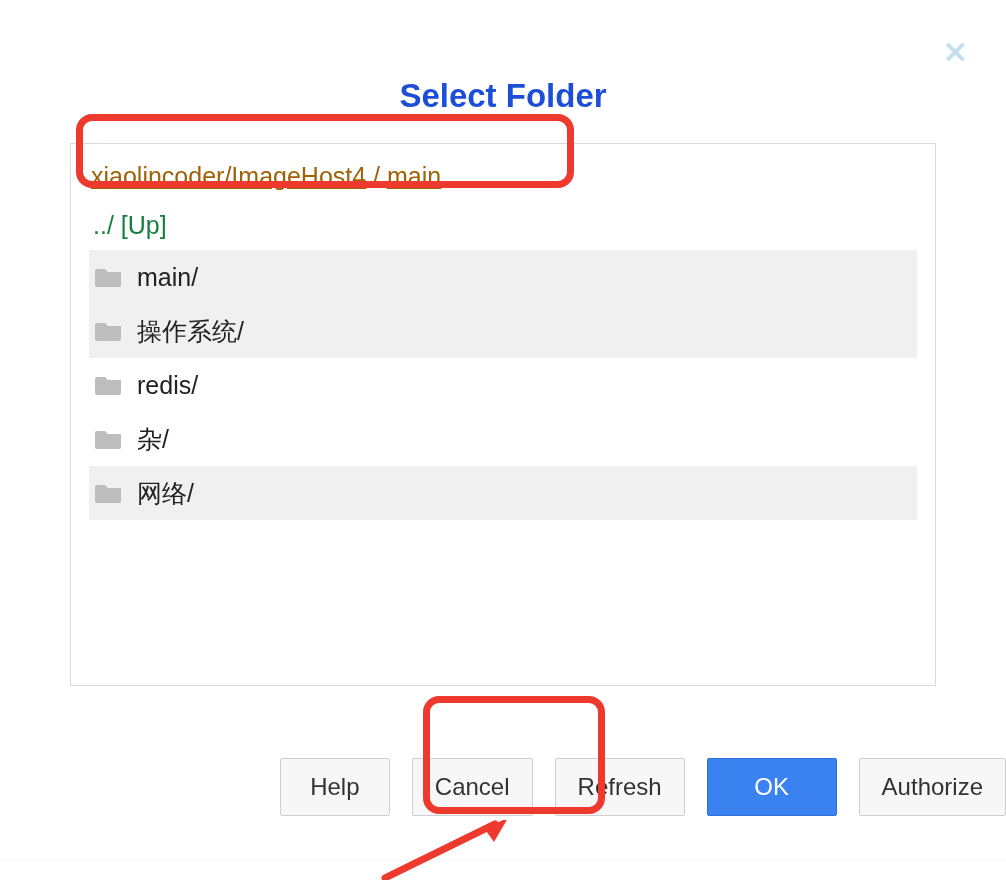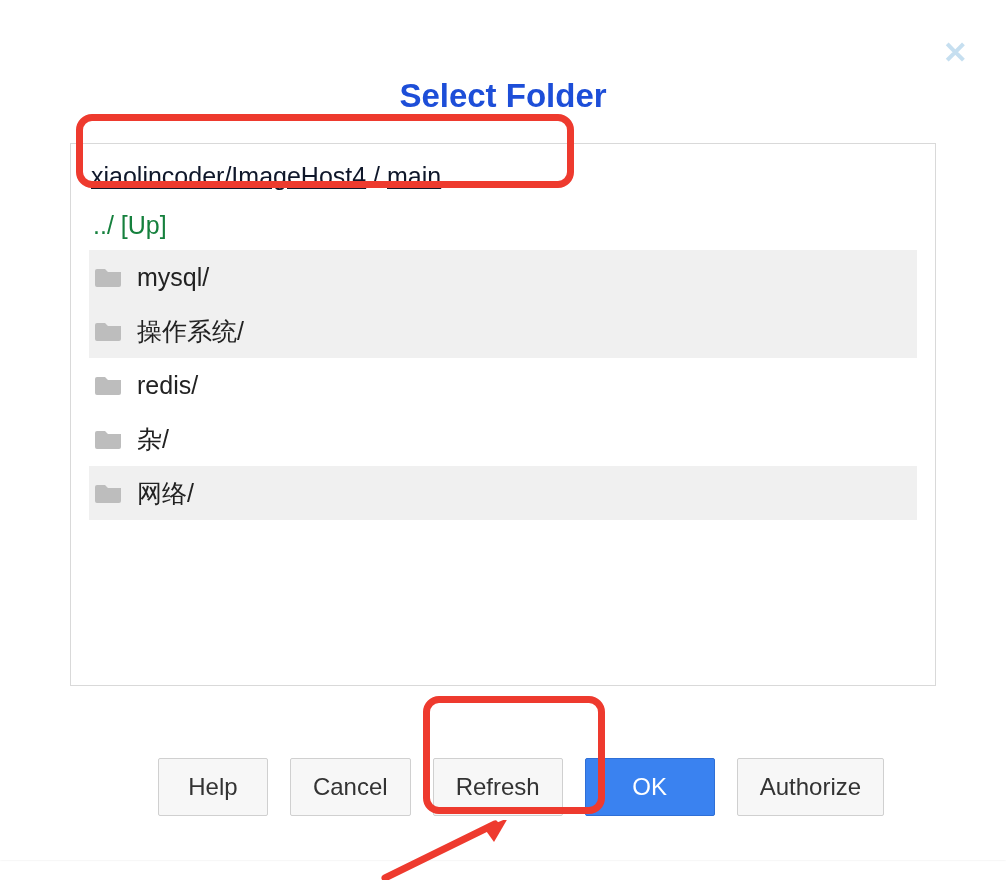--- a/index.html
+++ b/index.html
@@ -31,21 +31,21 @@
     margin-bottom: 28px;
   }
   .outer-box {
     margin: 0 70px;
     border: 1px solid #d9d9d9;
     height: 543px;
     padding: 18px 18px 0 18px;
   }
   .breadcrumb {
     font-size: 25px;
-    color: #0f172a;
+    color: #a16207;
     margin: 0 0 14px 2px;
   }
   .breadcrumb .link { text-decoration: underline; }
   .up-row {
     font-size: 25px;
     padding: 6px 4px 10px 4px;
     color: #15803d;
   }
   .folder-list { }
   .folder-row {
@@ -59,21 +59,21 @@
   .folder-row.alt { background: #f0f0f0; }
   .folder-icon {
     width: 28px;
     height: 22px;
     margin-right: 14px;
     flex-shrink: 0;
   }
   .folder-icon svg { display: block; }
   .buttons {
     display: flex;
-    justify-content: center;
+    justify-content: flex-end;
     gap: 22px;
     margin-top: 72px;
     margin-left: 36px;
   }
   .btn {
     height: 58px;
     min-width: 110px;
     padding: 0 22px;
     border: 1px solid #d0d0d0;
     background: #f7f7f7;
@@ -134,21 +134,21 @@
 
     <div class="up-row">../ [Up]</div>
 
     <div class="folder-list">
       <div class="folder-row alt">
         <span class="folder-icon">
           <svg viewBox="0 0 28 22">
               <path fill="#bdbdbd" d="M2 3h8l3 3h13v13a2 2 0 0 1-2 2H2a2 2 0 0 1-2-2V5a2 2 0 0 1 2-2z"></path>
             </svg>
         </span>
-        <span>mysql/</span>
+        <span>main/</span>
       </div>
       <div class="folder-row alt">
         <span class="folder-icon">
           <svg viewBox="0 0 28 22">
               <path fill="#bdbdbd" d="M2 3h8l3 3h13v13a2 2 0 0 1-2 2H2a2 2 0 0 1-2-2V5a2 2 0 0 1 2-2z"></path>
             </svg>
         </span>
         <span>操作系统/</span>
       </div>
       <div class="folder-row">

